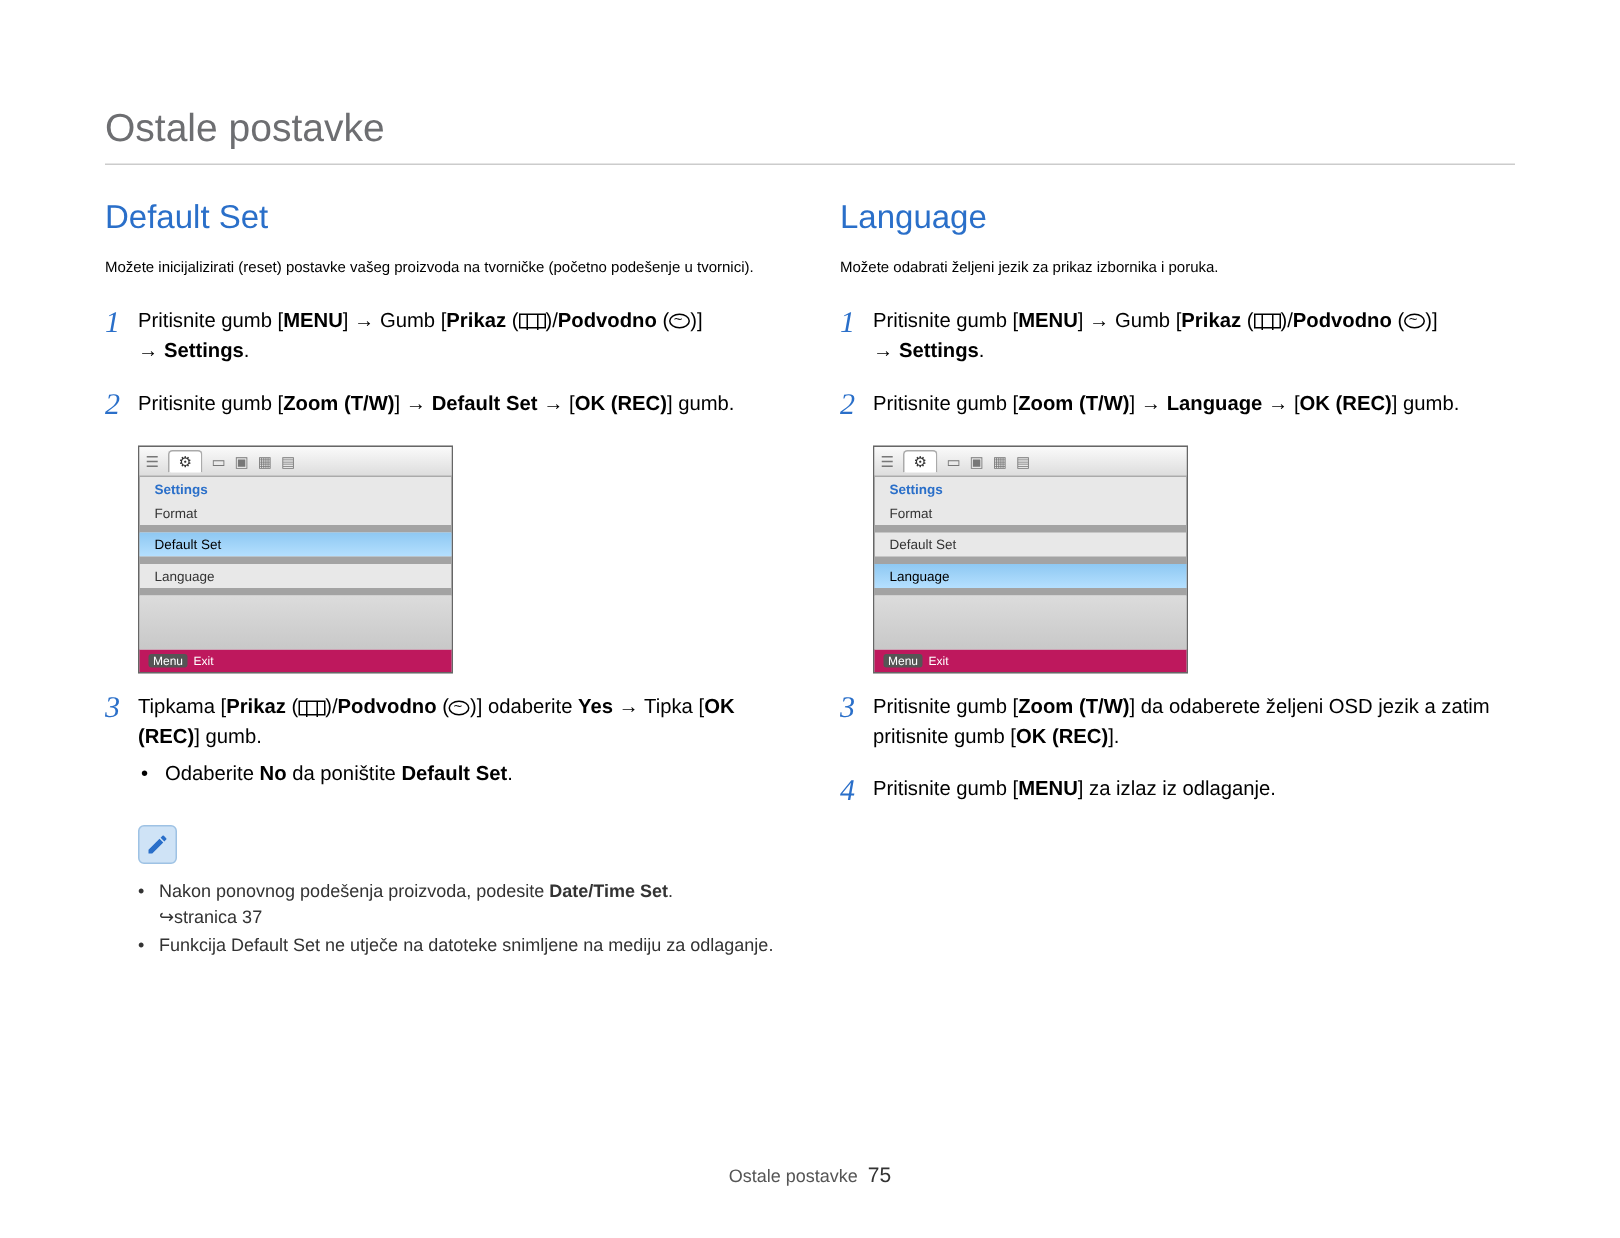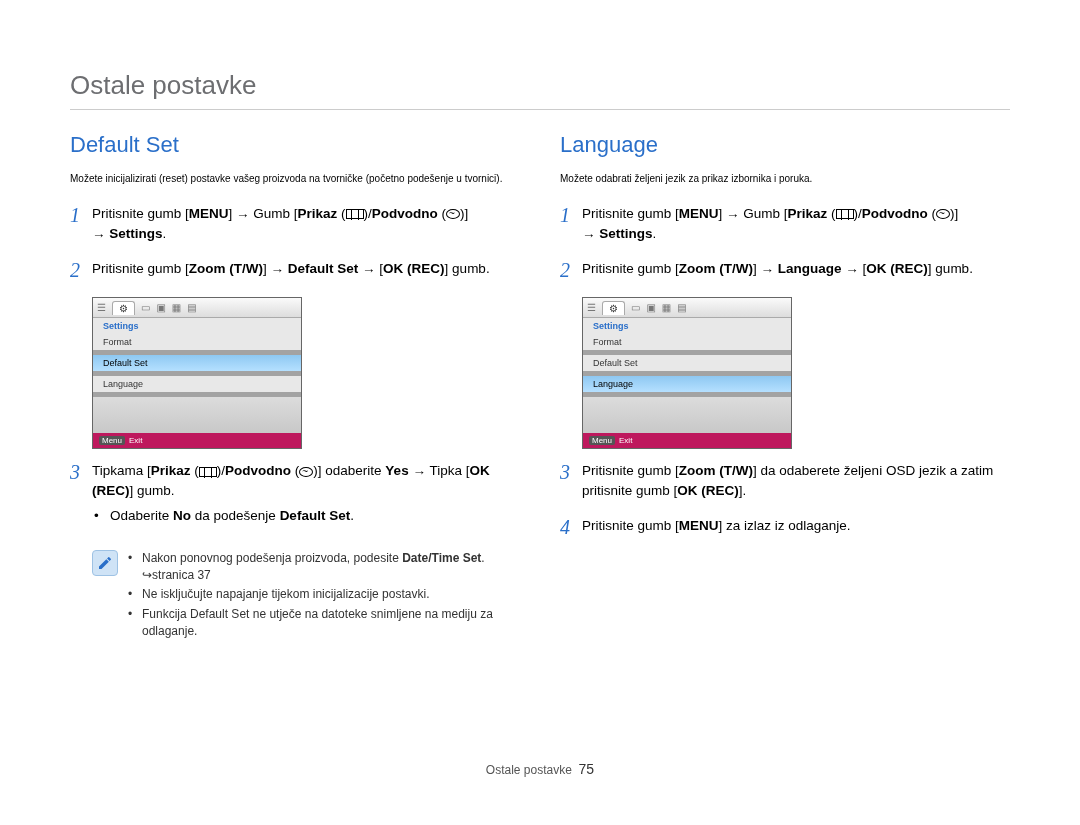--- a/index.html
+++ b/index.html
@@ -139,38 +139,38 @@
     font-size: 8px;
     padding: 3px 6px;
   }
   .lcd-footer .menu-btn {
     background: #555;
     padding: 0 3px;
     border-radius: 2px;
     margin-right: 4px;
   }
   
-  .note-row { display: flex; gap: 10px; margin-top: 20px; padding-left: 22px; }
+  .note-row { display: flex; gap: 10px; margin-top: 20px; padding-left: 22px; flex-direction: column; }
   .note-icon {
     width: 26px; height: 26px;
     background: #cfe3f6;
     border: 1px solid #9ec2e4;
     border-radius: 4px;
     display: flex; align-items: center; justify-content: center;
     color: #2a6fc9; font-weight: bold; font-style: italic;
     flex-shrink: 0;
     font-size: 13px;
   }
   .note-icon svg { width: 16px; height: 16px; fill: #2a6fc9; }
   ul.note-list { list-style: none; font-size: 12px; line-height: 1.4; color: #333; }
   ul.note-list > li { display: flex; margin-bottom: 3px; }
   ul.note-list > li::before { content: "•"; width: 14px; flex-shrink: 0; }
   .page-footer {
     position: absolute;
-    bottom: 48px;
+    bottom: 34px;
     left: 0; right: 0;
     text-align: center;
     font-size: 12px;
     color: #555;
   }
   .page-footer .pnum { font-size: 14px; color: #333; }
 </style>
 </head>
 <body>
 
@@ -214,39 +214,36 @@
       <div class="lcd-footer"><span class="menu-btn">Menu</span><span>Exit</span></div>
     </div>
 
     <ol class="steps">
       <li>
         <span class="step-num">3</span>
         <span class="step-body">
           <span>Tipkama [</span><strong>Prikaz</strong><span> (</span><span class="icon-display"></span><span>)/</span><strong>Podvodno</strong><span> (</span><span class="icon-underwater"></span><span>)] odaberite </span><strong>Yes</strong><span> </span><span class="arrow"></span><span> Tipka [</span><strong>OK (REC)</strong><span>] gumb.</span>
           <ul class="sub">
             <li>
-                <span><span>Odaberite </span><strong>No</strong><span> da podešenje </span><strong>Default Set</strong><span>.</span></span>
+                <span><span>Odaberite </span><strong>No</strong><span> da poništite </span><strong>Default Set</strong><span>.</span></span>
               </li>
           </ul>
         </span>
       </li>
     </ol>
 
     <div class="note-row">
       <div class="note-icon">
         <svg viewBox="0 0 24 24">
             <path d="M3 17.25V21h3.75l11-11-3.75-3.75-11 11zM20.7 7.05a1 1 0 0 0 0-1.41l-2.34-2.34a1 1 0 0 0-1.41 0l-1.83 1.83 3.75 3.75 1.83-1.83z"></path>
           </svg>
       </div>
       <ul class="note-list">
         <li>
             <span><span>Nakon ponovnog podešenja proizvoda, podesite </span><strong>Date/Time Set</strong><span>. </span><br><span class="backarrow"></span><span>stranica 37</span></span>
-          </li>
-        <li>
-            <span>Ne isključujte napajanje tijekom inicijalizacije postavki.</span>
           </li>
         <li>
             <span>Funkcija Default Set ne utječe na datoteke snimljene na mediju za odlaganje.</span>
           </li>
       </ul>
     </div>
   </div>
 
   <div class="col">
     <h2 class="section-title">Language</h2>

